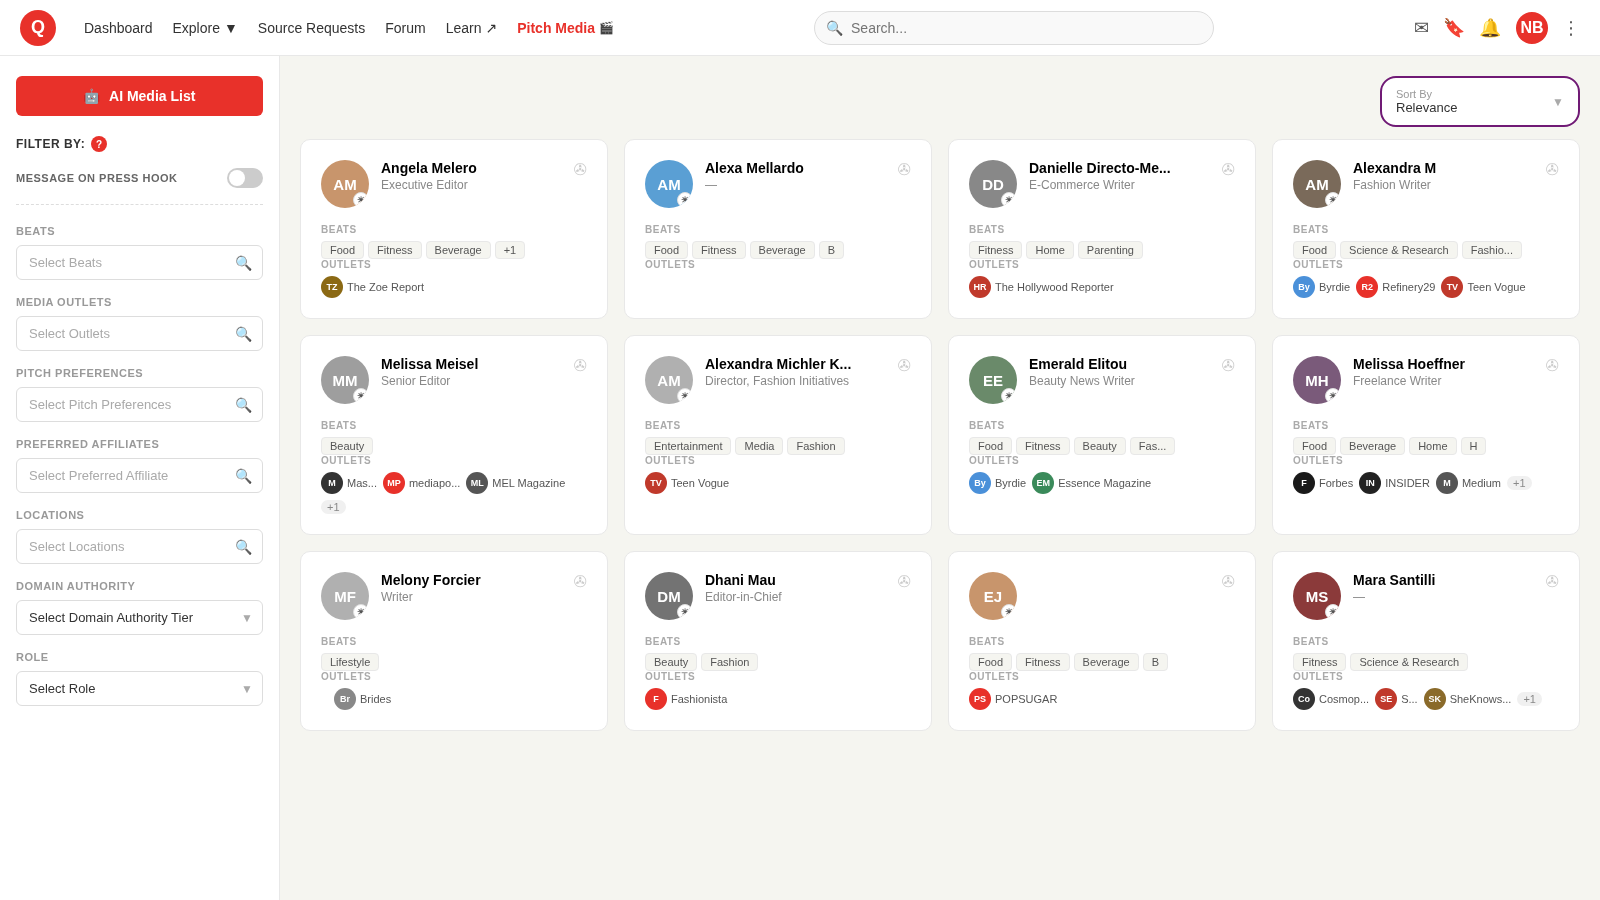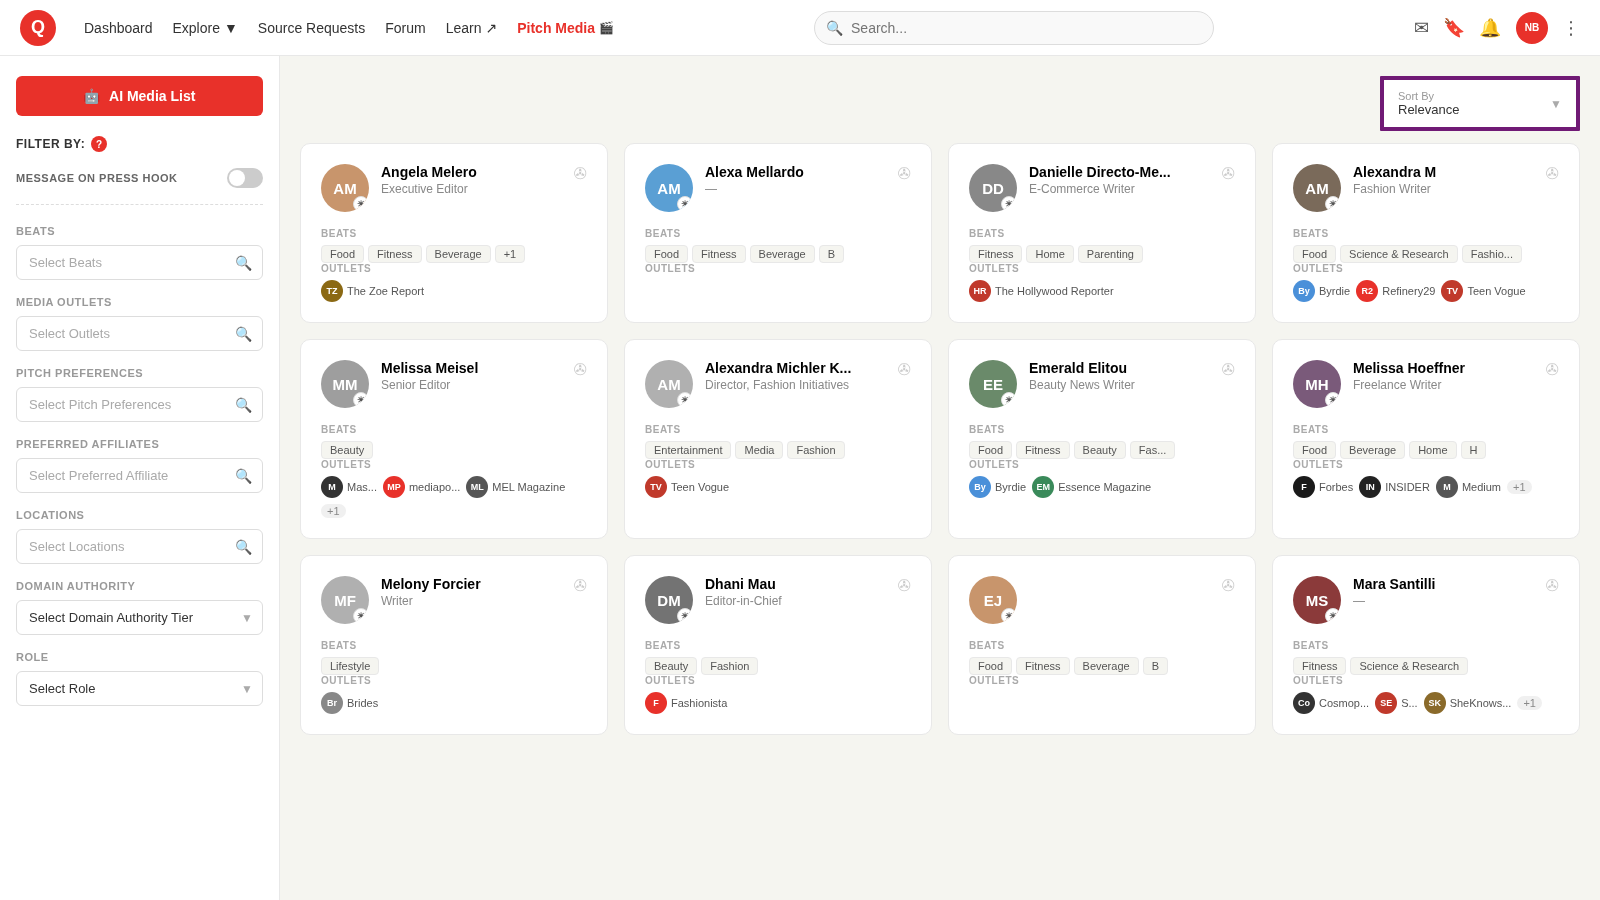--- a/index.html
+++ b/index.html
@@ -54,21 +54,21 @@
     .nav-icon-btn {
       background: none; border: none; cursor: pointer;
       font-size: 18px; color: #555;
       display: flex; align-items: center; justify-content: center;
     }
     .nav-avatar {
       width: 32px; height: 32px;
       background: #e8312a;
       border-radius: 50%;
       display: flex; align-items: center; justify-content: center;
-      color: #fff; font-size: 10px; font-weight: bold;
+      color: #fff; font-size: 16px; font-weight: bold;
       cursor: pointer;
     }
 
     
     .layout {
       display: flex;
       margin-top: 56px;
       min-height: calc(100vh - 56px);
     }
 
@@ -188,22 +188,22 @@
     }
 
     
     .main-content {
       margin-left: 280px;
       flex: 1;
       padding: 20px;
     }
     .sort-by-wrap {
       background: #fff;
-      border: 4px solid #701a75;
-      border-radius: 1px;
+      border: 2px solid #701a75;
+      border-radius: 16px;
       padding: 10px 14px;
       display: flex;
       align-items: center;
       gap: 0;
       font-size: 13px;
       cursor: pointer;
       min-width: 200px;
     }
     .sort-by-label-small { color: #999; font-size: 11px; }
     .sort-by-value { color: #333; font-weight: 500; flex: 1; }
@@ -675,21 +675,21 @@
         <div class="card-title-role">Writer</div>
       </div>
       <span class="card-bookmark">✇</span>
     </div>
     <div class="card-section-label">BEATS</div>
     <div class="card-tags">
             <span class="card-tag">Lifestyle</span>
           </div>
     <div class="card-section-label">OUTLETS</div>
     <div class="outlets-row">
-        <div style="display:flex;align-items:center;gap:4px;">
+        <div style="display:flex;align-items:center;gap:4px;margin-left:13px;">
           <div class="outlet-logo" style="background:#888;">Br</div>
           <span class="outlet-name">Brides</span>
         </div>
           </div>
   </div>
         <div class="journalist-card">
     <div class="card-header">
       <div class="card-avatar" style="background:#737373;">
         <span class="avatar-initials">DM</span>
         <div class="card-avatar-badge">☀</div>
@@ -722,20 +722,26 @@
       <span class="card-bookmark">✇</span>
     </div>
     <div class="card-section-label">BEATS</div>
     <div class="card-tags">
             <span class="card-tag">Food</span>
             <span class="card-tag">Fitness</span>
             <span class="card-tag">Beverage</span>
             <span class="card-tag">B</span>
           </div>
     <div class="card-section-label">OUTLETS</div>
+    <div class="outlets-row">
+        <div style="display:flex;align-items:center;gap:4px;">
+          <div class="outlet-logo" style="background:#e8312a;">PS</div>
+          <span class="outlet-name">POPSUGAR</span>
+        </div>
+          </div>
   </div>
         <div class="journalist-card">
     <div class="card-header">
       <div class="card-avatar" style="background:#8b3a3a;">
         <span class="avatar-initials">MS</span>
         <div class="card-avatar-badge">☀</div>
       </div>
       <div class="card-name-wrap">
         <div class="card-name">Mara Santilli</div>
         <div class="card-title-role">—</div>

